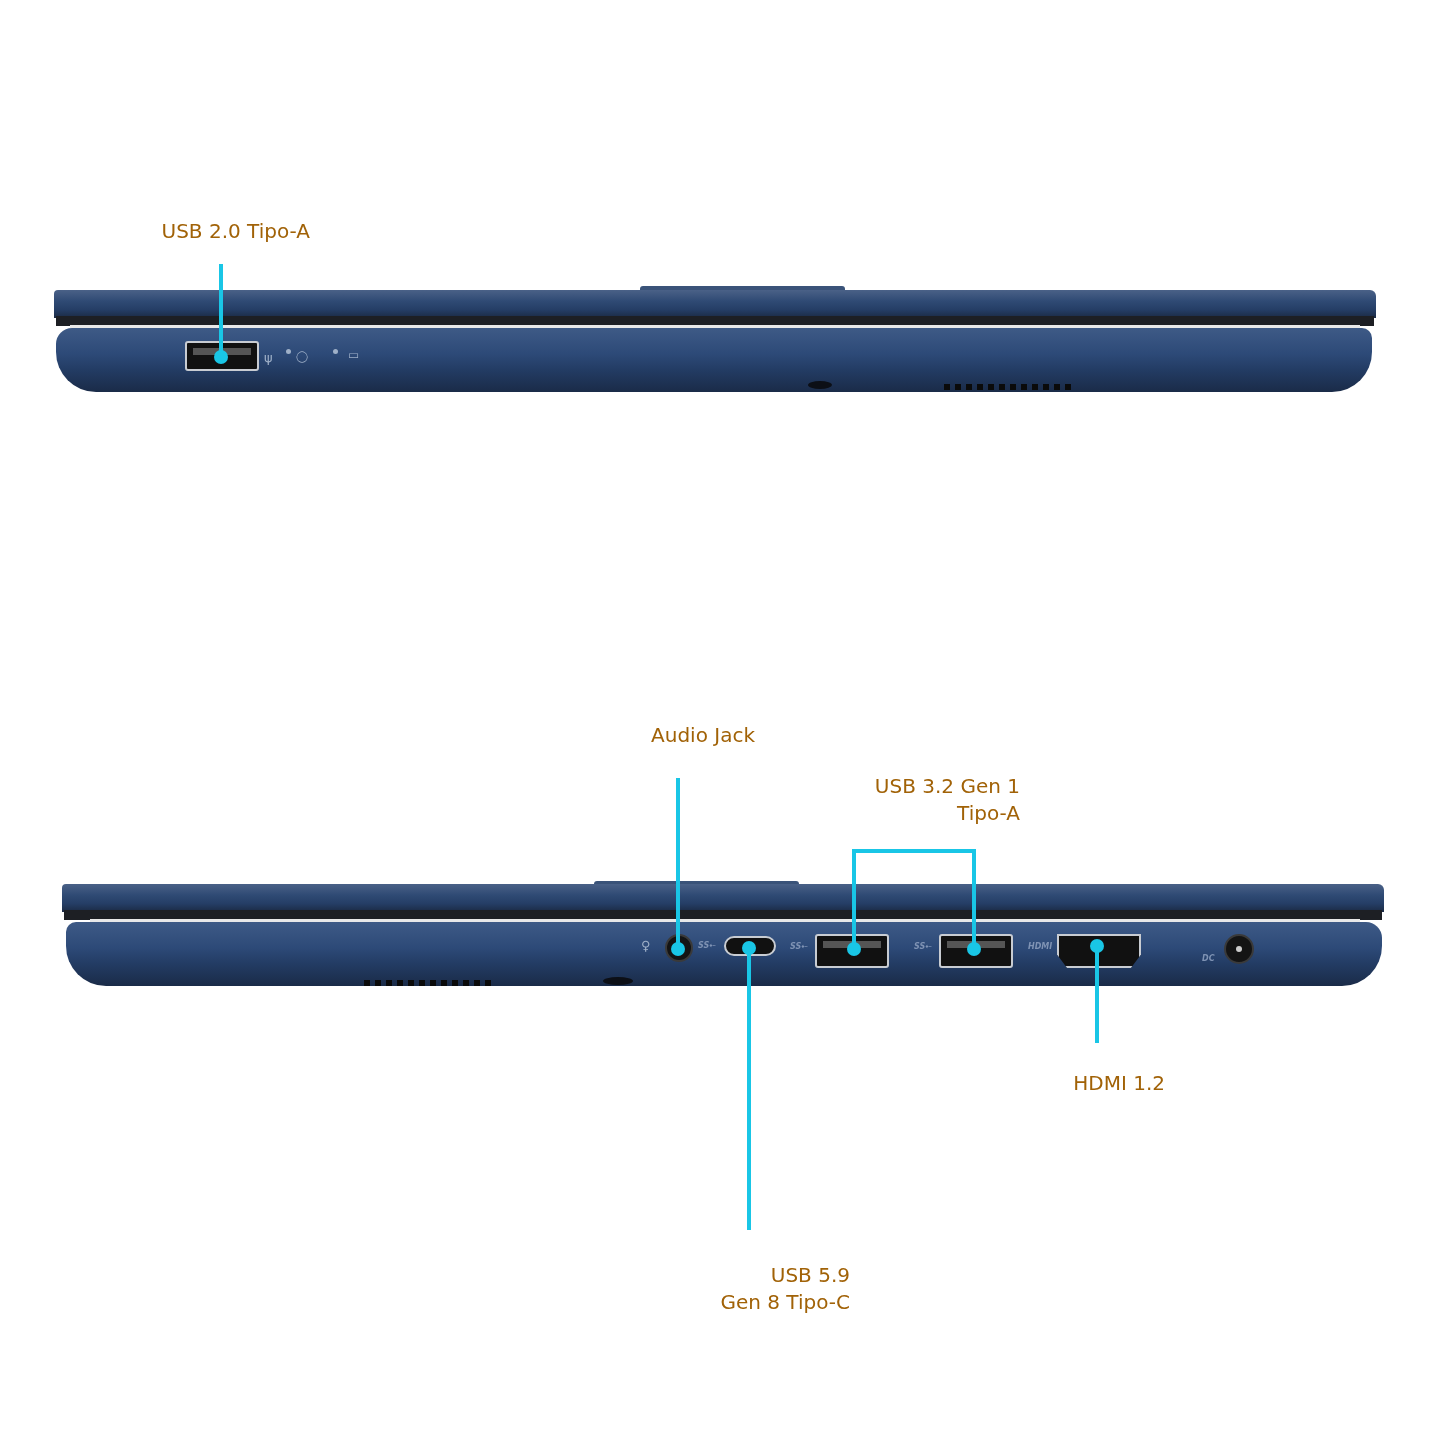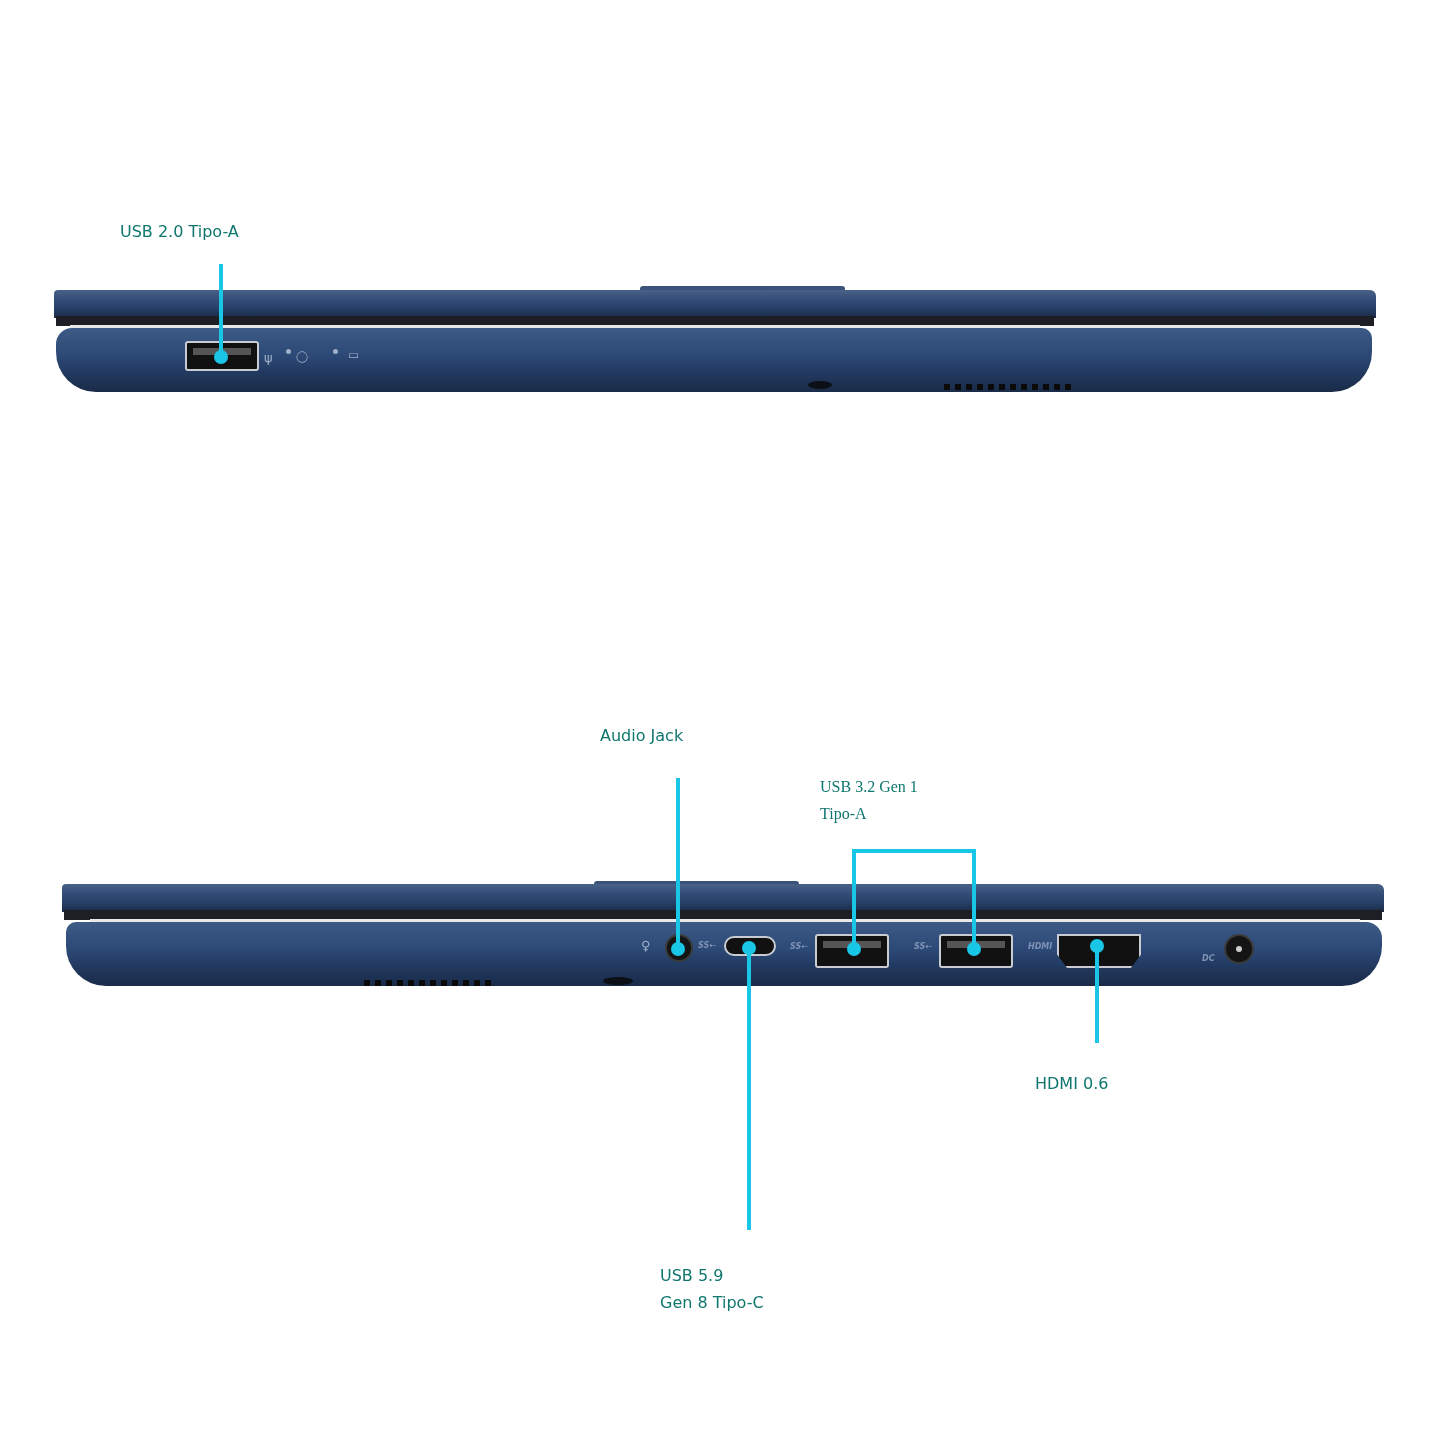--- a/index.html
+++ b/index.html
@@ -1,18 +1,18 @@
 <!DOCTYPE html>
 <html><head>
   <meta charset="utf-8">
   <style>
     html, body { margin: 0; padding: 0; background: #ffffff; }
     body { width: 1440px; height: 1440px; position: relative; overflow: hidden;
            font-family: "DejaVu Sans", sans-serif; color: #111; }
-    .label { position: absolute; font-size: 16px; line-height: 27px; color: #0f766e; text-align: left; white-space: nowrap; }
+    .label { position: absolute; font-size: 20px; line-height: 27px; color: #a16207; text-align: right; white-space: nowrap; }
     .line { position: absolute; background: #19c6e6; }
     .dot { position: absolute; width: 14px; height: 14px; border-radius: 50%; background: #19c6e6; }
     .laptop { position: absolute; }
     .lid { position: absolute; border-radius: 4px 6px 0 0;
            background: linear-gradient(#4a6187 0%, #2f4a74 40%, #253e66 70%, #1b2a44 100%); }
     .lid-shadow { position: absolute; background: #1d1f24; }
     .hinge-tab { position: absolute; background: #3a5379; border-radius: 3px 3px 0 0; }
     .gap { position: absolute; background: #e8e8e8; }
     .base { position: absolute; border-radius: 16px 10px 40px 40px;
             background: linear-gradient(#3e5a86 0%, #2d4a78 40%, #233c64 65%, #1a2b48 100%); }
@@ -76,32 +76,32 @@
   <span class="tiny" style="left:1028px;top:82px;">HDMI</span>
   <div class="hdmi" style="left:1057px;top:74px;"></div>
   <span class="tiny" style="left:1202px;top:94px;">DC</span>
   <div class="dc" style="left:1224px;top:74px;"></div>
 </div>
 
 <div class="label" style="left:600px;top:722px;width:155px;">Audio Jack</div>
 <div class="line" style="left:676px;top:778px;width:4px;height:170px;"></div>
 <div class="dot" style="left:671px;top:942px;"></div>
 
-<div class="label" style="left:820px;top:773px;width:200px;font-family:Liberation Serif, serif;">
+<div class="label" style="left:820px;top:773px;width:200px;">
   <div>USB 3.2 Gen 1</div>
   <div>Tipo-A</div>
 </div>
 <div class="line" style="left:852px;top:849px;width:124px;height:4px;"></div>
 <div class="line" style="left:852px;top:849px;width:4px;height:100px;"></div>
 <div class="line" style="left:972px;top:849px;width:4px;height:100px;"></div>
 <div class="dot" style="left:847px;top:942px;"></div>
 <div class="dot" style="left:967px;top:942px;"></div>
 
 <div class="dot" style="left:742px;top:941px;"></div>
 <div class="line" style="left:747px;top:948px;width:4px;height:282px;"></div>
 <div class="label" style="left:660px;top:1262px;width:190px;">
   <div>USB 5.9</div>
   <div>Gen 8 Tipo-C</div>
 </div>
 
 <div class="dot" style="left:1090px;top:939px;"></div>
 <div class="line" style="left:1095px;top:946px;width:4px;height:97px;"></div>
-<div class="label" style="left:1035px;top:1070px;width:130px;">HDMI 0.6</div>
+<div class="label" style="left:1035px;top:1070px;width:130px;">HDMI 1.2</div>
 
 </body></html>

